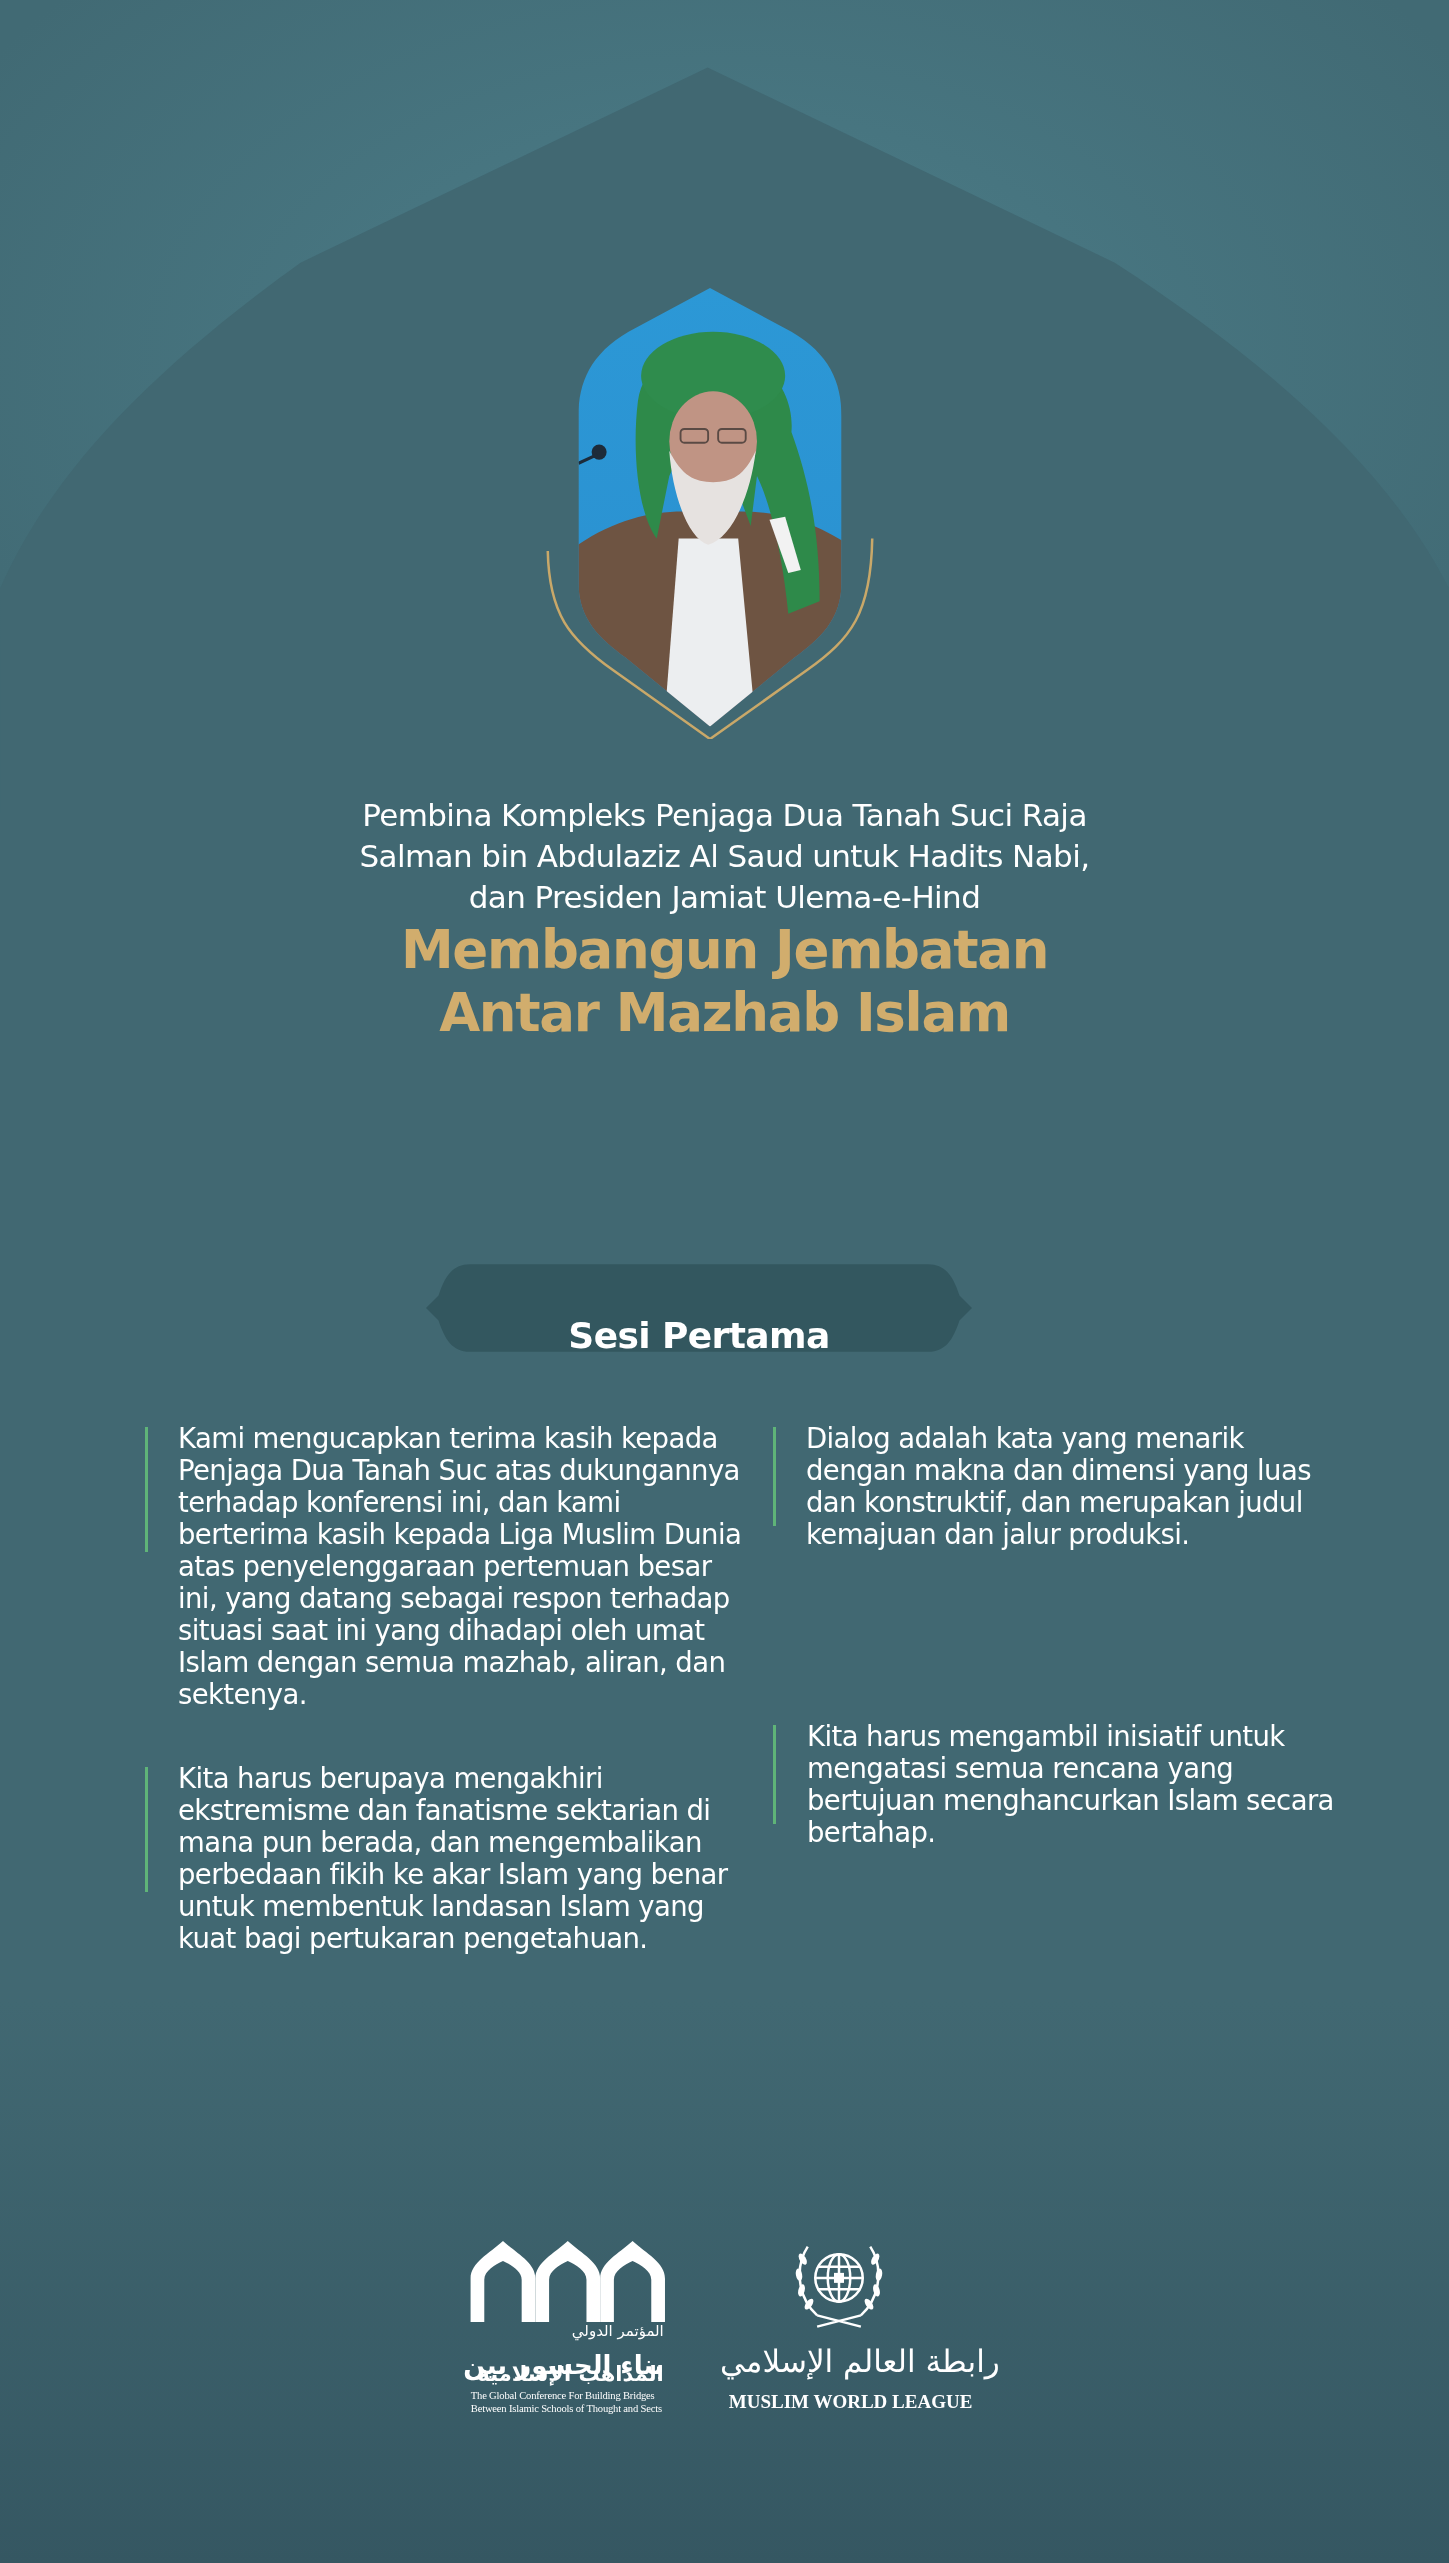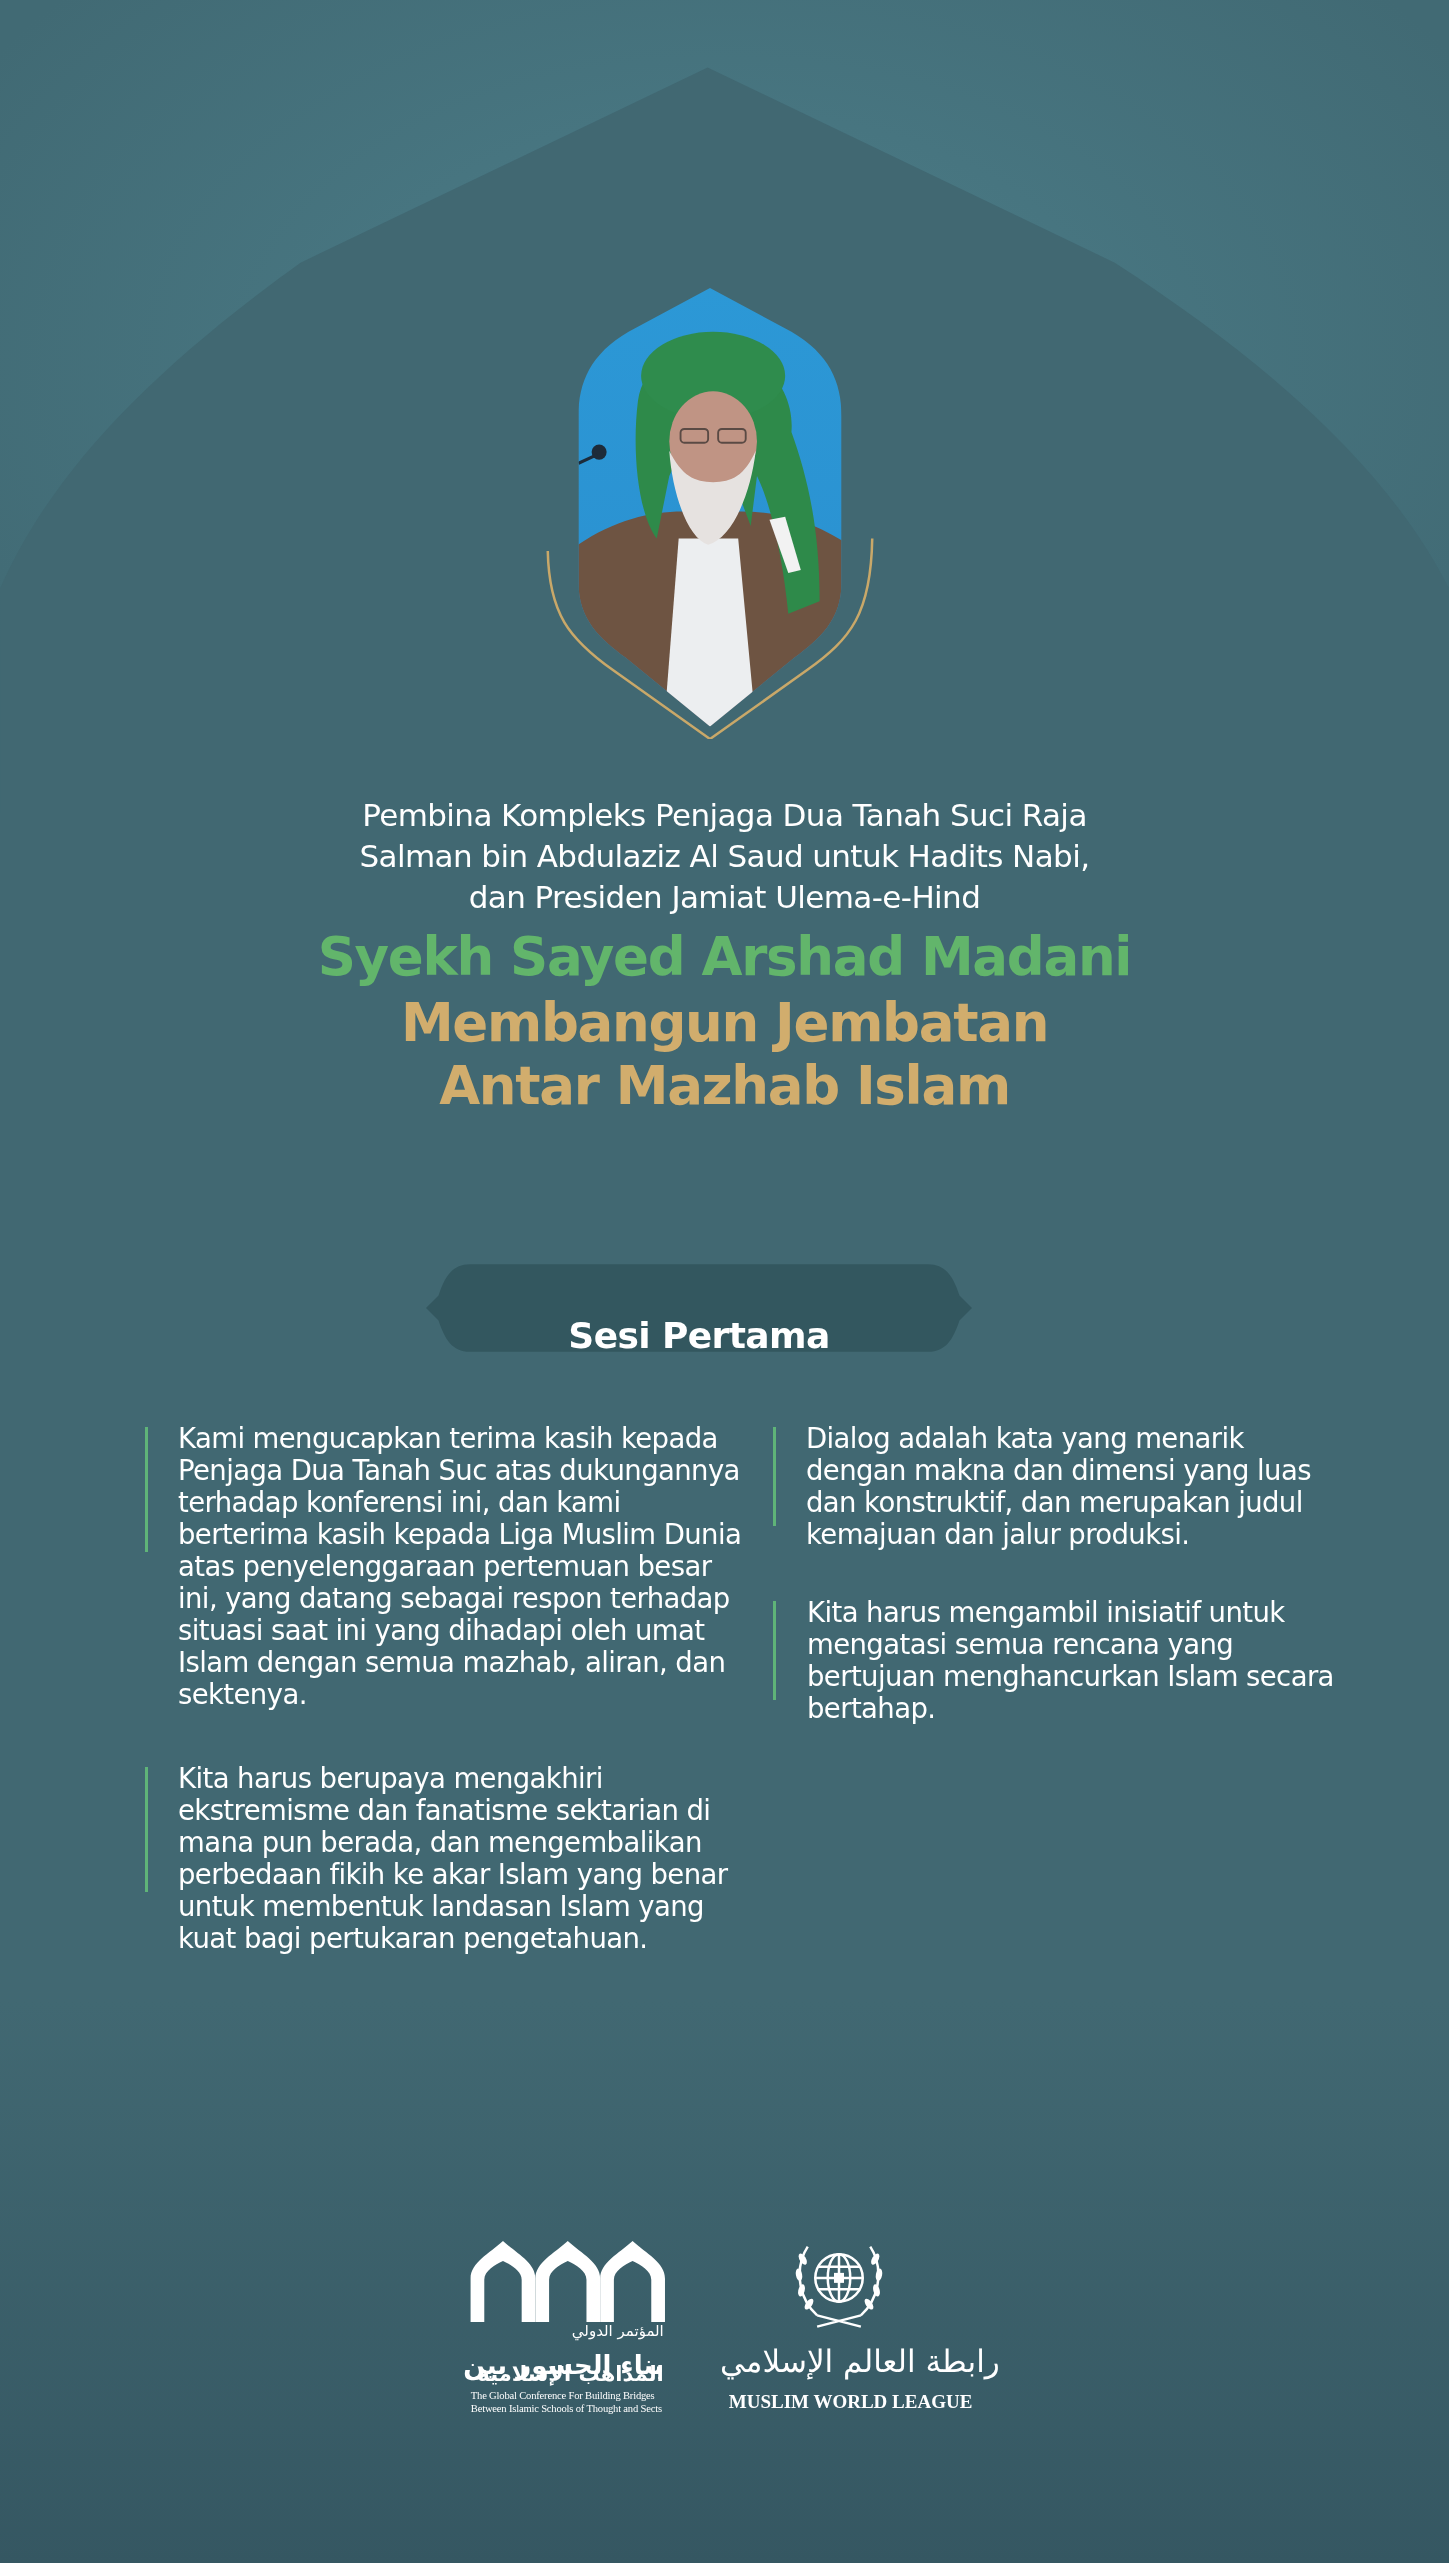--- a/index.html
+++ b/index.html
@@ -119,21 +119,20 @@
 
   <path d="M6,420 C8,520 40,560 110,610 L265,720 L420,610 C490,560 522,520 524,400" fill="none" stroke="#c9a869" stroke-width="4"></path>
 </svg>
 
 <div class="headline">
   <div class="intro">
     <div>Pembina Kompleks Penjaga Dua Tanah Suci Raja</div>
     <div>Salman bin Abdulaziz Al Saud untuk Hadits Nabi,</div>
     <div>dan Presiden Jamiat Ulema-e-Hind</div>
   </div>
-  <div class="name">Syekh Sayed Arshad Madani</div>
   <div class="conf-title">
     <div>Membangun Jembatan</div>
     <div>Antar Mazhab Islam</div>
   </div>
 </div>
 
 <div class="session">
   <svg width="546" height="88" viewBox="0 0 872 140" style="position:absolute;left:0;top:0">
     <path d="M70,0 L802,0 C830,0 842,20 852,50 L872,70 L852,90 C842,120 830,140 802,140 L70,140 C42,140 30,120 20,90 L0,70 L20,50 C30,20 42,0 70,0 Z" fill="#33575f"></path>
   </svg>
@@ -148,21 +147,21 @@
 <div class="quote" style="left:145px; top:1762px; width:576px;">
   <div class="bar" style="height:125px;"></div>
   <p>Kita harus berupaya mengakhiri ekstremisme dan fanatisme sektarian di mana pun berada, dan mengembalikan perbedaan fikih ke akar Islam yang benar untuk membentuk landasan Islam yang kuat bagi pertukaran pengetahuan.</p>
 </div>
 
 <div class="quote" style="left:773px; top:1422px; width:538px;">
   <div class="bar" style="height:99px;"></div>
   <p>Dialog adalah kata yang menarik dengan makna dan dimensi yang luas dan konstruktif, dan merupakan judul kemajuan dan jalur produksi.</p>
 </div>
 
-<div class="quote" style="left:773px; top:1596px; width:538px;padding-left:34px;">
+<div class="quote" style="left:773px; top:1720px; width:538px;padding-left:34px;">
   <div class="bar" style="height:99px;"></div>
   <p>Kita harus mengambil inisiatif untuk mengatasi semua rencana yang bertujuan menghancurkan Islam secara bertahap.</p>
 </div>
 
 <div class="logos">
   <div class="logo-left">
     <svg width="213" height="81" viewBox="0 0 340 130" style="position:absolute;left:6.3px;top:12.5px">
       <g fill="#ffffff">
         <path d="M0,130 L0,60 C0,35 30,20 52,0 C74,20 104,35 104,60 L104,130 L82,130 L82,62 C82,48 65,38 52,32 C39,38 22,48 22,62 L22,130 Z"></path>
         <path d="M104,130 L104,60 C104,35 134,20 156,0 C178,20 208,35 208,60 L208,130 L186,130 L186,62 C186,48 169,38 156,32 C143,38 126,48 126,62 L126,130 Z"></path>

